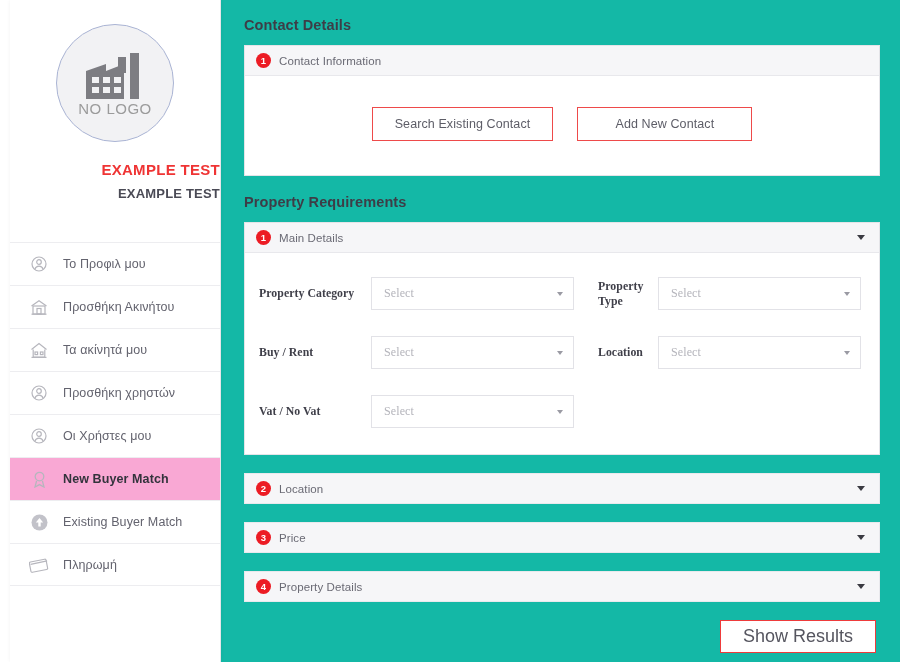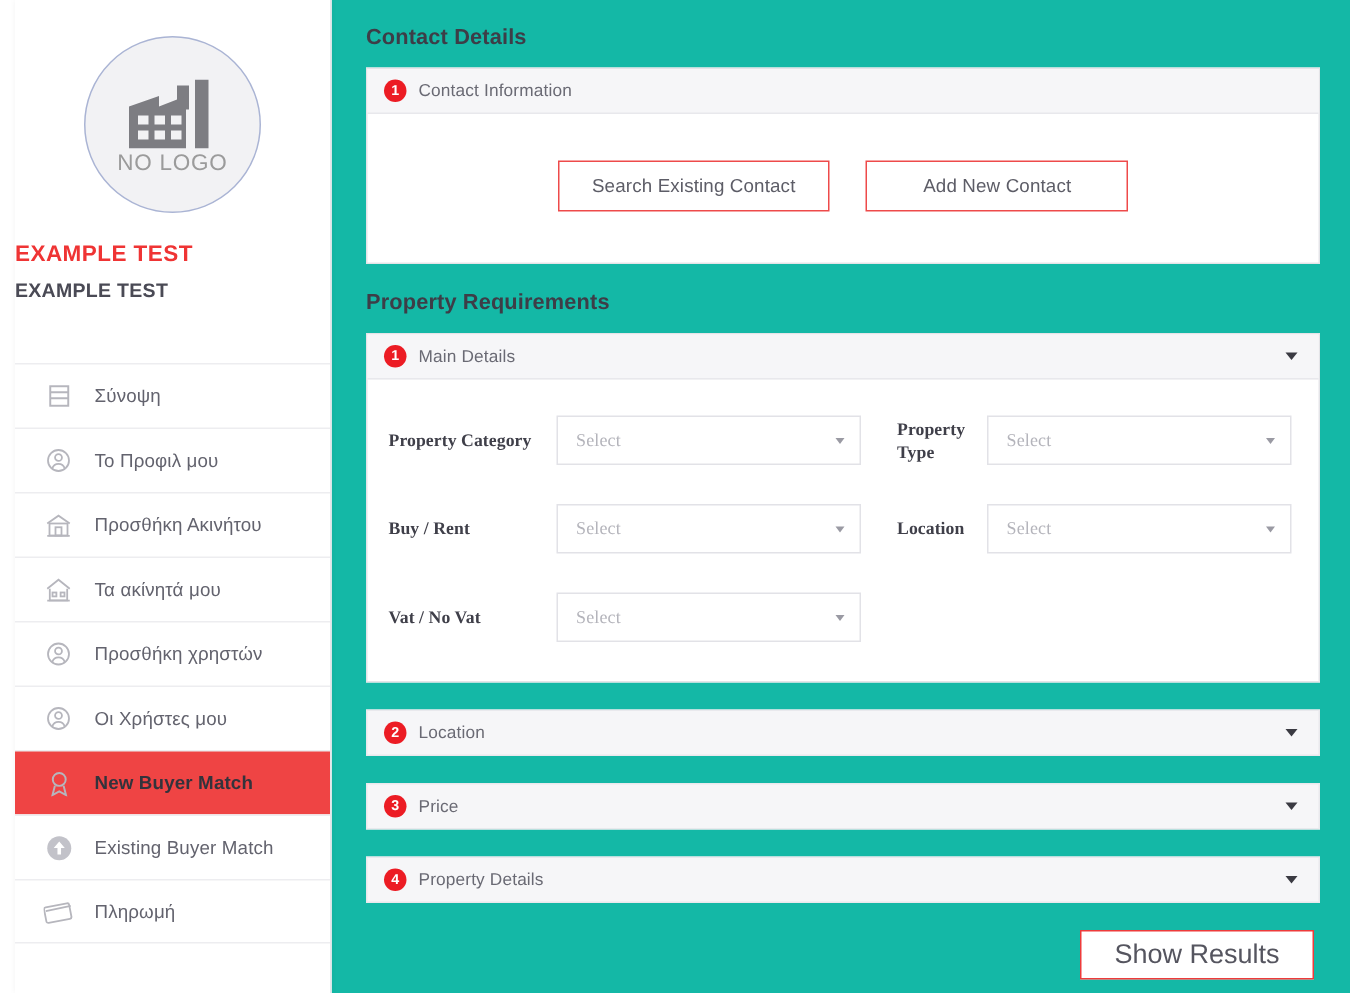--- a/index.html
+++ b/index.html
@@ -29,21 +29,21 @@
     background: #ffffff;
     border-right: 1px solid #e6e6ea;
     box-shadow: 0 0 4px rgba(0,0,0,0.05);
     margin-left: 10px;
     overflow: hidden;
     position: relative;
   }
 
   .brand-block {
     padding: 24px 0 0 0;
-    text-align: left;
+    text-align: right;
   }
 
   .logo-circle {
     width: 118px;
     height: 118px;
     border-radius: 50%;
     background: #f2f2f4;
     border: 1.5px solid #aab4d4;
     margin: 0 auto;
     display: flex;
@@ -87,21 +87,21 @@
     height: 43px;
     padding-left: 16px;
     border-top: 1px solid #ededf0;
     position: relative;
     cursor: pointer;
     background: #ffffff;
   }
   .nav-item:last-child { border-bottom: 1px solid #ededf0; }
 
   .nav-item.active {
-    background: #ef4444;
+    background: #f9a8d4;
   }
   .nav-item.active::before {
     content: "";
     position: absolute;
     left: -10px;
     top: -1px;
     bottom: 0;
     width: 3px;
     background: #ec1c24;
   }
@@ -303,30 +303,20 @@
           </svg>
         </span>
         <div class="logo-noLogo">NO LOGO</div>
       </div>
       <div class="brand-title">EXAMPLE TEST</div>
       <div class="brand-sub">EXAMPLE TEST</div>
     </div>
 
     <nav class="nav">
 
-      <div class="nav-item">
-        <span class="nav-icon">
-          <svg width="15" height="16" viewBox="0 0 15 16" fill="none" stroke="currentColor" stroke-width="1.3">
-            <rect x="1.5" y="1.5" width="12" height="13"></rect>
-            <line x1="1.5" y1="5.5" x2="13.5" y2="5.5"></line>
-            <line x1="1.5" y1="9.5" x2="13.5" y2="9.5"></line>
-          </svg>
-        </span>
-        <span class="nav-label">Σύνοψη</span>
-      </div>
 
       <div class="nav-item">
         <span class="nav-icon">
           <svg width="16" height="16" viewBox="0 0 16 16" fill="none" stroke="currentColor" stroke-width="1.2">
             <circle cx="8" cy="8" r="7"></circle>
               <circle cx="8" cy="6" r="2.3"></circle>
             <path d="M3.8 13.4c0.7-2.1 2.3-3.2 4.2-3.2s3.5 1.1 4.2 3.2"></path>
           </svg>
         </span>
         <span class="nav-label">Το Προφιλ μου</span>

